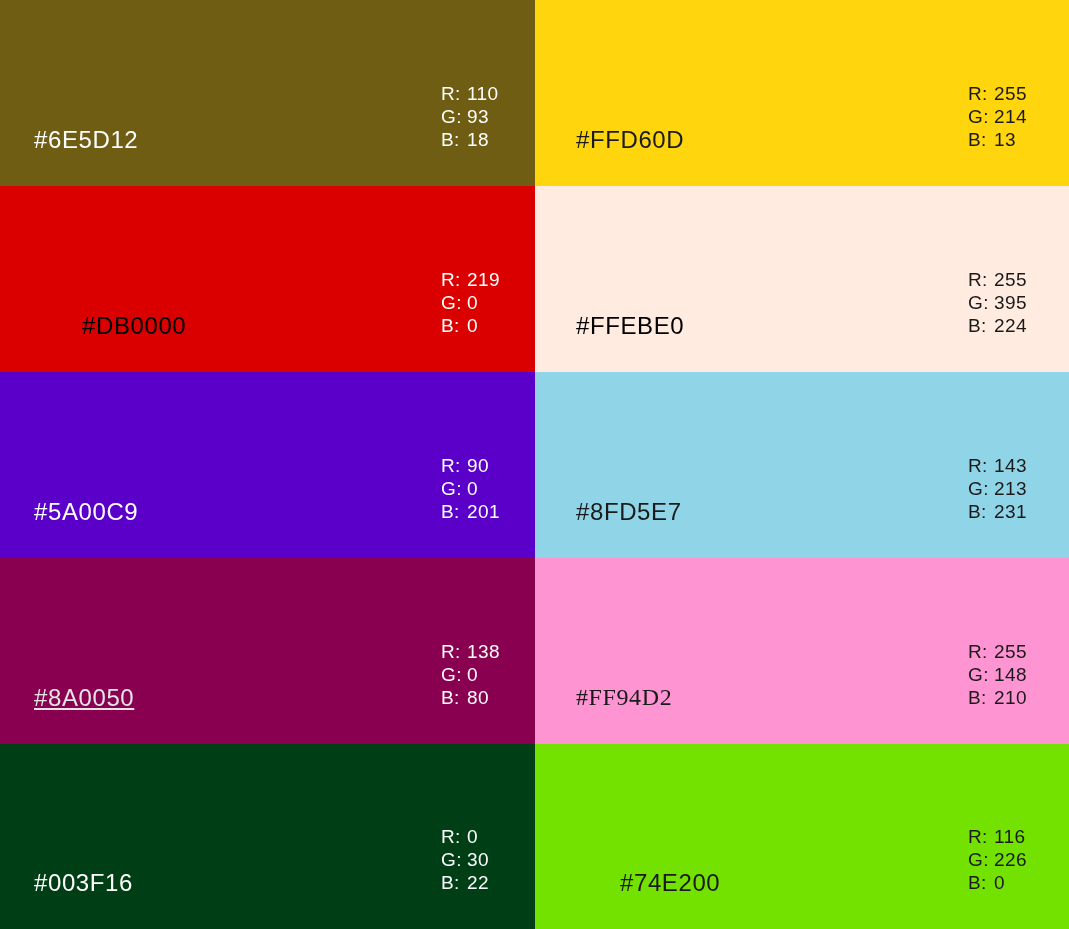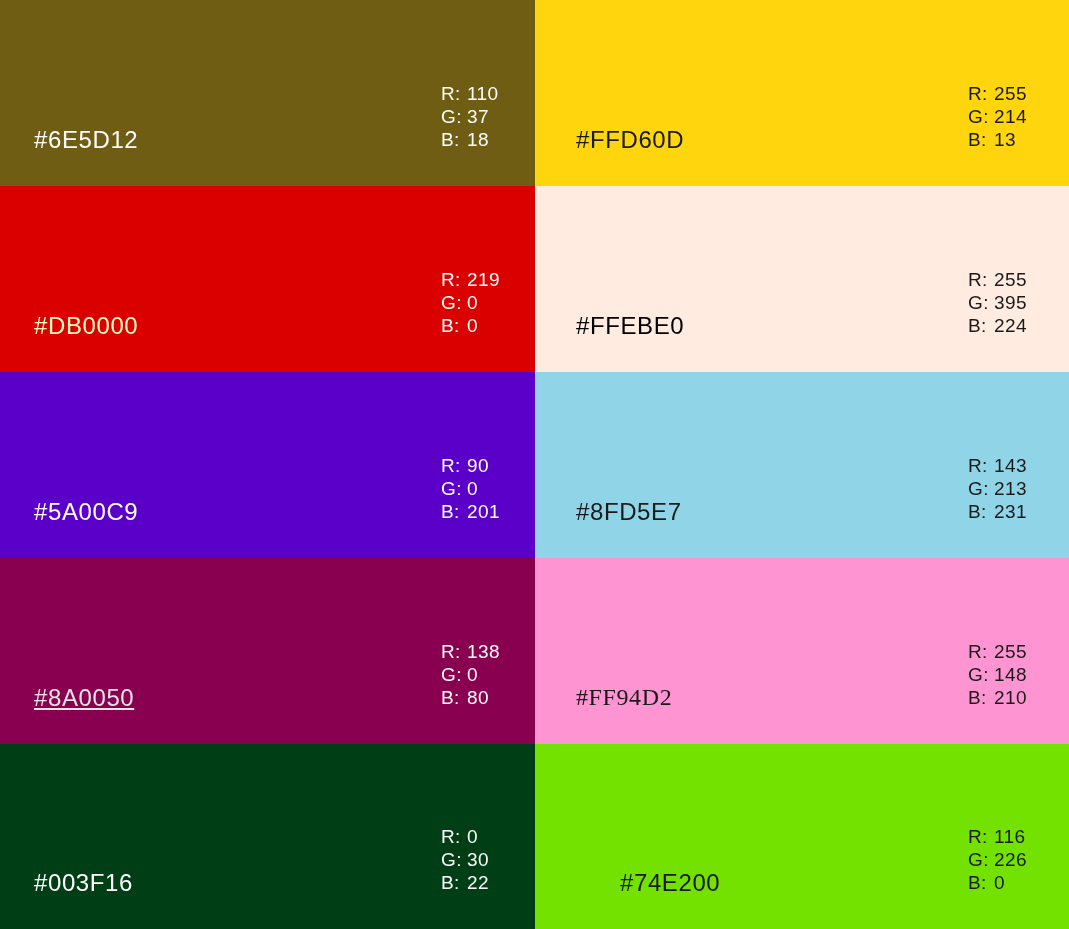--- a/index.html
+++ b/index.html
@@ -83,21 +83,21 @@
 <div id="palette-grid">
     <div class="swatch col-left" style="background: rgb(110, 93, 18);">
       <div class="hex-label text-light" style="color: rgb(255, 255, 255);">#6E5D12</div>
       <div class="rgb-block text-light" style="color: rgb(255, 255, 255);">
         <div class="rgb-row">
           <span class="rgb-key">R:</span>
           <span class="rgb-val">110</span>
         </div>
         <div class="rgb-row">
           <span class="rgb-key">G:</span>
-          <span class="rgb-val">37</span>
+          <span class="rgb-val">93</span>
         </div>
         <div class="rgb-row">
           <span class="rgb-key">B:</span>
           <span class="rgb-val">18</span>
         </div>
       </div>
     </div>
     <div class="swatch col-right" style="background: rgb(255, 214, 13);">
       <div class="hex-label text-dark" style="color: rgb(26, 26, 26);">#FFD60D</div>
       <div class="rgb-block text-dark" style="color: rgb(26, 26, 26);">
@@ -109,21 +109,21 @@
           <span class="rgb-key">G:</span>
           <span class="rgb-val">214</span>
         </div>
         <div class="rgb-row">
           <span class="rgb-key">B:</span>
           <span class="rgb-val">13</span>
         </div>
       </div>
     </div>
     <div class="swatch col-left" style="background: rgb(219, 0, 0);">
-      <div class="hex-label text-light" style="color: #fef9c3;">#DB0000</div>
+      <div class="hex-label text-light" style="color: #000000; margin-left: 48px;">#DB0000</div>
       <div class="rgb-block text-light" style="color: rgb(255, 255, 255);">
         <div class="rgb-row">
           <span class="rgb-key">R:</span>
           <span class="rgb-val">219</span>
         </div>
         <div class="rgb-row">
           <span class="rgb-key">G:</span>
           <span class="rgb-val">0</span>
         </div>
         <div class="rgb-row">

